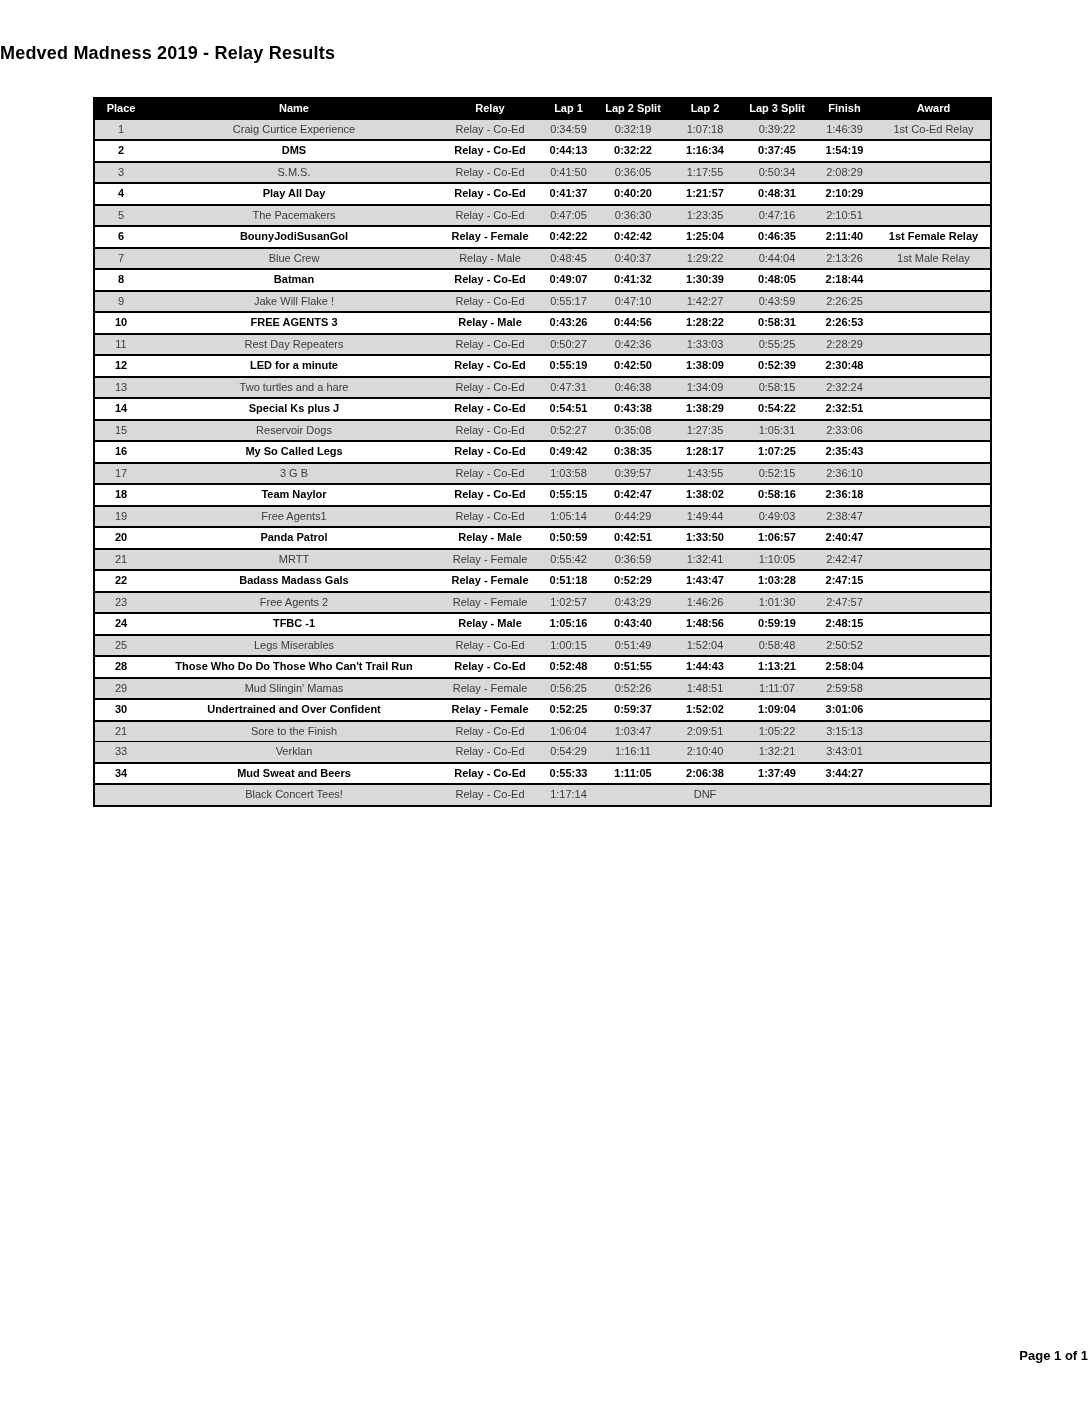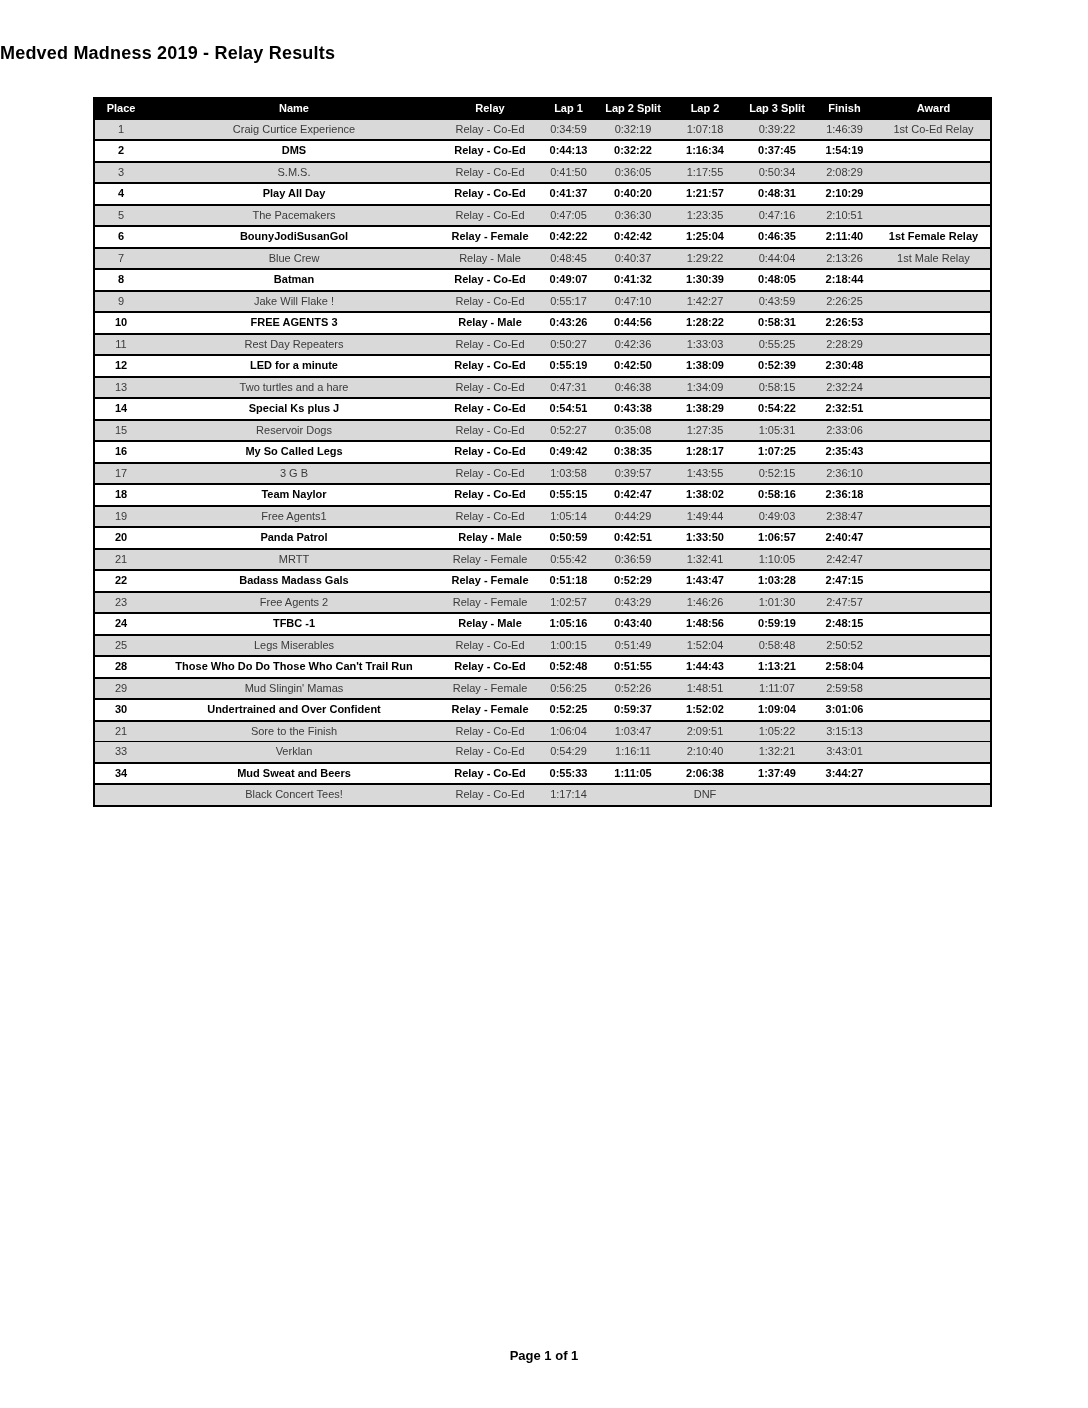--- a/index.html
+++ b/index.html
@@ -56,21 +56,21 @@
     color: #000000;
     font-weight: bold;
     border-top: 2px solid #000;
     border-bottom: 2px solid #000;
   }
   .page-footer {
     position: absolute;
     top: 1348px;
     left: 0;
     width: 1088px;
-    text-align: center;
+    text-align: right;
     font-size: 13px;
     font-weight: bold;
   }
 </style>
 </head>
 <body style="--page-bg: #ffffff; --header-bg: #000000; --header-text: #ffffff; --stripe-bg: #d9d9d9;">
 
 <div class="page-title">Medved Madness 2019 - Relay Results</div>
 
 <table class="results">

